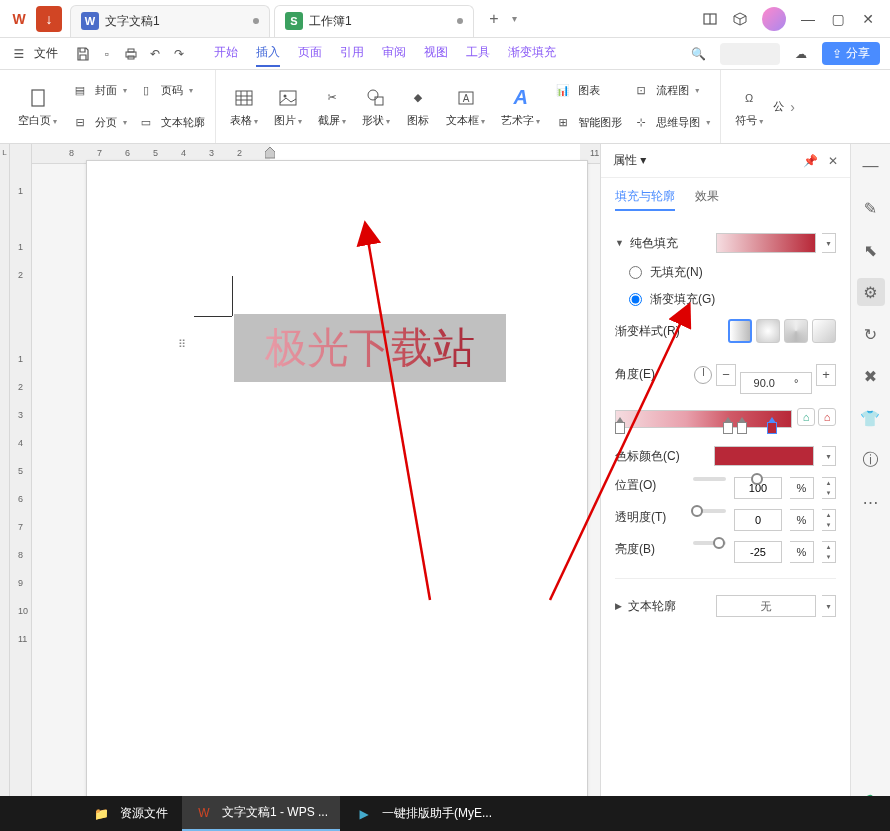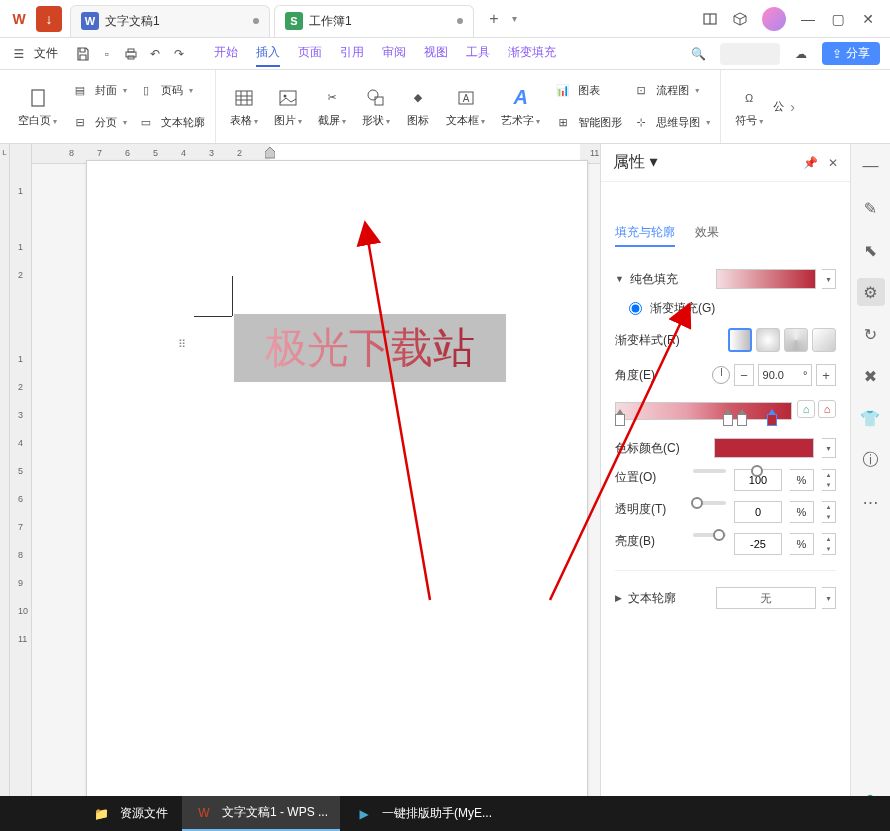--- a/index.html
+++ b/index.html
@@ -58,24 +58,24 @@
 .cursor-line { position: absolute; left: 200px; top: 132px; width: 1px; height: 40px; background: #333; }
 .cursor-line::before { content:''; position: absolute; left: -38px; top: 40px; width: 38px; height: 1px; background: #333; }
 .drag-handle { position: absolute; left: 146px; top: 198px; width: 14px; height: 14px; color: #888; font-size: 11px; letter-spacing: 1px; line-height: 5px; }
 
 
 .arrow-svg { position: absolute; pointer-events: none; z-index: 50; }
 
 
 .props-panel { width: 250px; background: #fff; border-left: 1px solid #dcdcdc; display: flex; flex-direction: column; font-size: 12px; color: #333; }
 .props-header { display: flex; align-items: center; padding: 8px 12px; border-bottom: 1px solid #eee; }
-.props-title { color: #333; font-size: 16px; }
+.props-title { color: #333; font-size: 12px; }
 .props-header-right { margin-left: auto; display: flex; gap: 10px; color: #666; }
 .props-tabs { display: flex; gap: 20px; padding: 6px 14px; }
-.props-tab { color: #666; padding: 4px 0; margin-top: 32px; }
+.props-tab { color: #666; padding: 4px 0; }
 .props-tab.active { color: #4a8cff; border-bottom: 2px solid #4a8cff; }
 .props-body { padding: 10px 14px; overflow-y: auto; }
 .prop-section-hdr { display: flex; align-items: center; gap: 6px; padding: 6px 0; font-size: 12px; }
 .prop-section-hdr .tri { font-size: 9px; color: #555; }
 .fill-swatch { width: 100px; height: 20px; border: 1px solid #ccc; background: linear-gradient(90deg, #f5dce0, #b82838); margin-left: auto; }
 .fill-dd { width: 14px; height: 20px; border: 1px solid #ccc; border-left: none; display: flex; align-items: center; justify-content: center; font-size: 8px; color: #666; }
 .radio-row { display: flex; align-items: center; gap: 8px; padding: 5px 0 5px 14px; }
 .radio-row input { width: 13px; height: 13px; }
 .prop-row { display: flex; align-items: center; padding: 6px 0; gap: 8px; }
 .prop-label { font-size: 12px; color: #333; min-width: 70px; }
@@ -83,21 +83,21 @@
 .grad-style-box { width: 24px; height: 24px; border: 1px solid #ccc; border-radius: 3px; }
 .grad-style-box.sel { border: 2px solid #4a8cff; background: linear-gradient(90deg,#fff,#bbb); }
 .gs1 { background: linear-gradient(90deg,#fff,#ccc); }
 .gs2 { background: radial-gradient(circle,#fff,#ccc); }
 .gs3 { background: conic-gradient(#eee,#bbb,#eee); }
 .gs4 { background: linear-gradient(135deg,#fff,#ccc); }
 .angle-ctrl { display: flex; align-items: center; gap: 4px; margin-left: auto; }
 .angle-dial { width: 18px; height: 18px; border: 1px solid #aaa; border-radius: 50%; position: relative; }
 .angle-dial::after { content:''; position: absolute; left: 8px; top: 1px; width: 1px; height: 8px; background: #666; }
 .spin-btn { width: 20px; height: 22px; border: 1px solid #ccc; background: #fff; display: flex; align-items: center; justify-content: center; font-size: 13px; color: #555; }
-.spin-val { width: 54px; height: 22px; border: 1px solid #ccc; text-align: center; font-size: 11px; display: flex; align-items: center; justify-content: center; gap: 19px; }
+.spin-val { width: 72px; height: 22px; border: 1px solid #ccc; text-align: center; font-size: 11px; display: flex; align-items: center; justify-content: center; gap: 19px; margin-top: 17px; }
 .grad-bar { height: 28px; margin: 6px 0; position: relative; }
 .grad-bar-track { position: absolute; left: 0; right: 44px; top: 4px; height: 18px; border: 1px solid #ccc; background: linear-gradient(90deg, #f5dce0 0%, #e8a0ac 40%, #d05a68 65%, #b82838 100%); }
 .grad-stop { position: absolute; bottom: 0; width: 10px; height: 12px; background: #fff; border: 1px solid #888; }
 .grad-stop::before { content:''; position: absolute; top:-6px; left:0; width:0; height:0; border-left:4px solid transparent; border-right:4px solid transparent; border-bottom:6px solid #888; }
 .grad-stop.hl { background: #b82838; border-color: #4a8cff; }
 .grad-stop.hl::before { border-bottom-color: #4a8cff; }
 .grad-btns { position: absolute; right: 0; top: 2px; display: flex; gap: 3px; }
 .grad-btn { width: 18px; height: 18px; border: 1px solid #ccc; border-radius: 3px; display: flex; align-items: center; justify-content: center; font-size: 11px; }
 .color-swatch { width: 100px; height: 20px; border: 1px solid #ccc; background: #b82838; margin-left: auto; }
 .slider-row { display: flex; align-items: flex-start; gap: 8px; padding: 5px 0; }
@@ -391,20 +391,24 @@
       <span class="props-tab">效果</span>
     </div>
     <div class="props-body">
       <div class="prop-section-hdr">
         <span class="tri">▼</span>
         <span>纯色填充</span>
         <div class="fill-swatch"></div>
         <div class="fill-dd">▾</div>
       </div>
       <div class="radio-row">
+          <input type="radio" name="fill" style="">
+          <span>无填充(N)</span>
+        </div>
+      <div class="radio-row">
           <input type="radio" name="fill" checked="" style="">
           <span>渐变填充(G)</span>
         </div>
 
       <div class="prop-row">
         <span class="prop-label">渐变样式(R)</span>
         <div class="grad-styles">
           <div class="grad-style-box sel gs1"></div>
           <div class="grad-style-box gs2"></div>
           <div class="grad-style-box gs3"></div>

